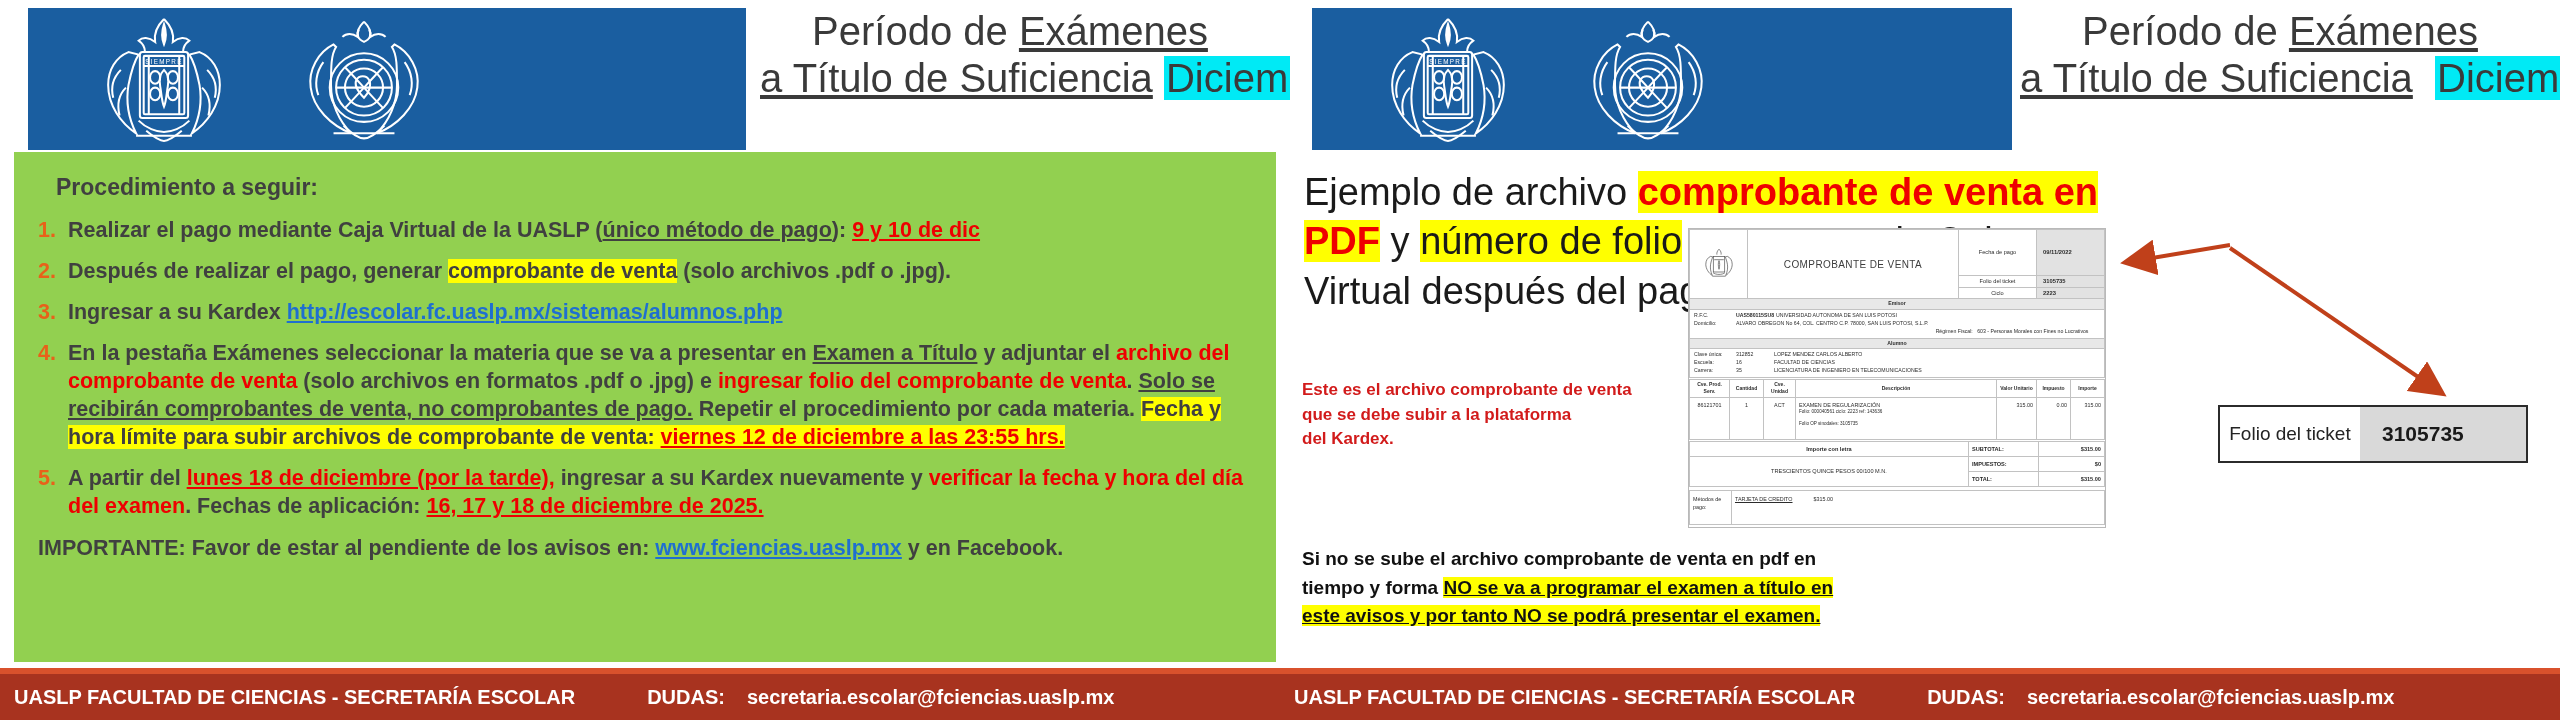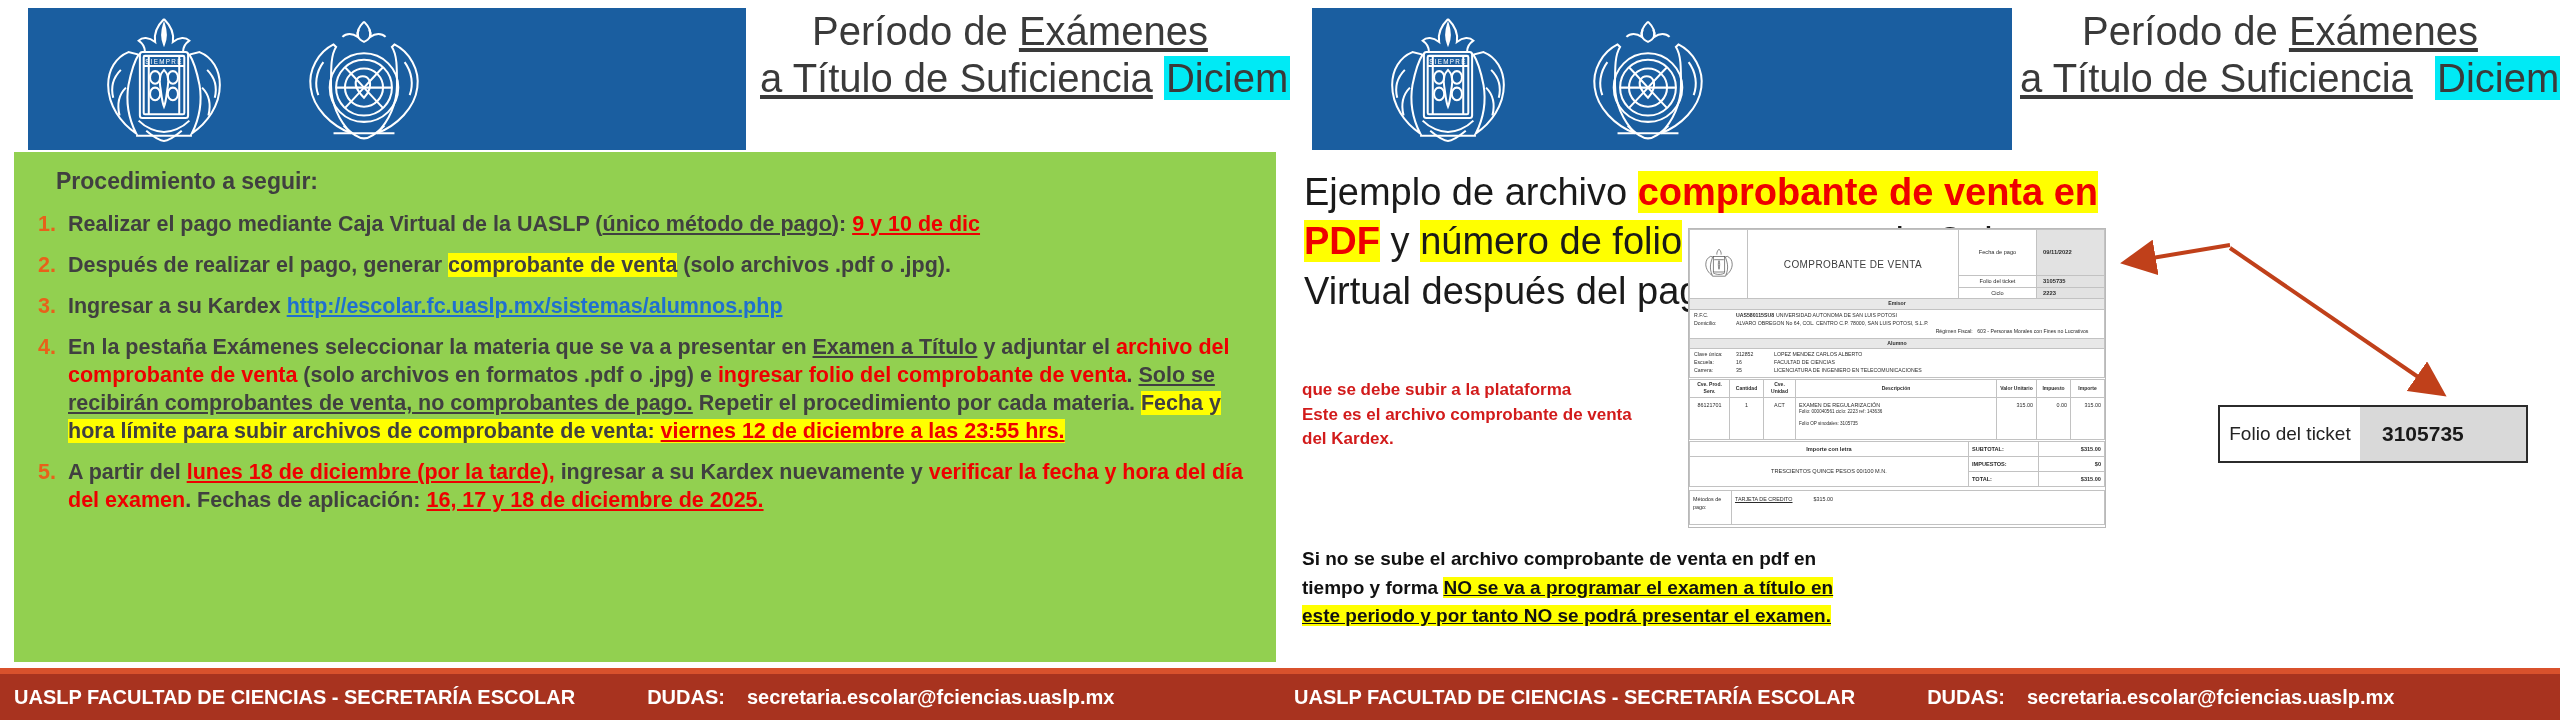--- a/index.html
+++ b/index.html
@@ -47,21 +47,21 @@
   
   .green-box {
     position: absolute; left: 14px; top: 152px;
     width: 1262px; height: 510px;
     background: #92d050;
     padding: 14px 18px 10px 18px;
     color: #3b3b3b;
   }
   .proc-head {
     font-size: 23px; font-weight: bold; color:#404040;
-    margin: 2px 0 16px 24px;
+    margin: 8px 0 16px 24px;
   }
   .proc-item {
     display: flex; align-items: flex-start;
     margin-bottom: 13px;
     font-size: 21.5px; font-weight: bold; line-height: 1.30;
     color: #404040;
   }
   .proc-num {
     color: #e8611a; font-weight: bold;
     width: 36px; flex: 0 0 36px; padding-left: 6px;
@@ -254,20 +254,23 @@
           </div>
           <div class="proc-item">
             <div class="proc-num">4.</div>
             <div class="proc-body"><span>En la pestaña Exámenes seleccionar la materia que se va a presentar en </span><span class="du">Examen a Título</span><span> y adjuntar el </span><span class="red">archivo del comprobante de venta</span><span> (solo archivos en formatos .pdf o .jpg) e </span><span class="red">ingresar folio del comprobante de venta</span><span>. </span><span class="du">Solo se recibirán comprobantes de venta, no comprobantes de pago.</span><span> Repetir el procedimiento por cada materia. </span><span class="yel">Fecha y hora límite para subir archivos de comprobante de venta: </span><span class="yel ru">viernes 12 de diciembre a las 23:55 hrs.</span></div>
           </div>
           <div class="proc-item">
             <div class="proc-num">5.</div>
             <div class="proc-body"><span>A partir del </span><span class="ru">lunes 18 de diciembre (por la tarde),</span><span> ingresar a su Kardex nuevamente y </span><span class="red">verificar la fecha y hora del día del examen</span><span>. Fechas de aplicación: </span><span class="ru">16, 17 y 18 de diciembre de 2025.</span></div>
           </div>
         </div>
+      <div class="importante">
+        <span>IMPORTANTE: Favor de estar al pendiente de los avisos en: </span><span class="link">www.fciencias.uaslp.mx</span><span> y en Facebook.</span>
+      </div>
     </div>
   </div>
 
   <div class="panel panel-right">
 
     <div class="banner">
       <div class="crest crest-1">
         <svg viewBox="0 0 100 104" xmlns="http://www.w3.org/2000/svg">
           <g fill="none" stroke="#ffffff" stroke-width="1.6">
             <path d="M50 4 C44 10 42 16 43 22 C38 18 33 18 30 21 C33 23 35 26 35 30"></path>
@@ -325,26 +328,26 @@
         <span>Período de </span><span class="u">Exámenes</span>
       </span>
       <span class="title-line">
         <span class="u">a Título de Suficiencia</span>&nbsp; <span class="cyan">Diciembre/2025</span>
       </span>
     </div>
 
     <div class="r-intro" id="r-intro"><span>Ejemplo de archivo </span><span class="yel red">comprobante de venta en PDF</span><span> y </span><span class="yel">número de folio</span><span> que genera la Caja Virtual después del pago:</span></div>
 
     <div class="r-note" id="r-note">
+        <div>Este es el archivo comprobante de venta</div>
         <div>que se debe subir a la plataforma</div>
-        <div>Este es el archivo comprobante de venta</div>
         <div>del Kardex.</div>
       </div>
 
-    <div class="r-warn" id="r-warn"><span>Si no se sube el archivo comprobante de venta en pdf en tiempo y forma </span><span class="yel du">NO se va a programar el examen a título en este periodo y por tanto NO se podrá presentar el examen.</span></div>
+    <div class="r-warn" id="r-warn"><span>Si no se sube el archivo comprobante de venta en pdf en tiempo y forma </span><span class="yel du">NO se va a programar el examen a título en este avisos y por tanto NO se podrá presentar el examen.</span></div>
 
     <div class="doc">
       <table>
         <tbody>
             <tr class="hdr-row">
           <td class="crest-cell" rowspan="3">
             <svg viewBox="0 0 100 104" xmlns="http://www.w3.org/2000/svg">
               <g fill="none" stroke="#555" stroke-width="2.4">
                 <path d="M50 6 C44 12 42 18 43 24"></path>
                 <path d="M50 6 C56 12 58 18 57 24"></path>

